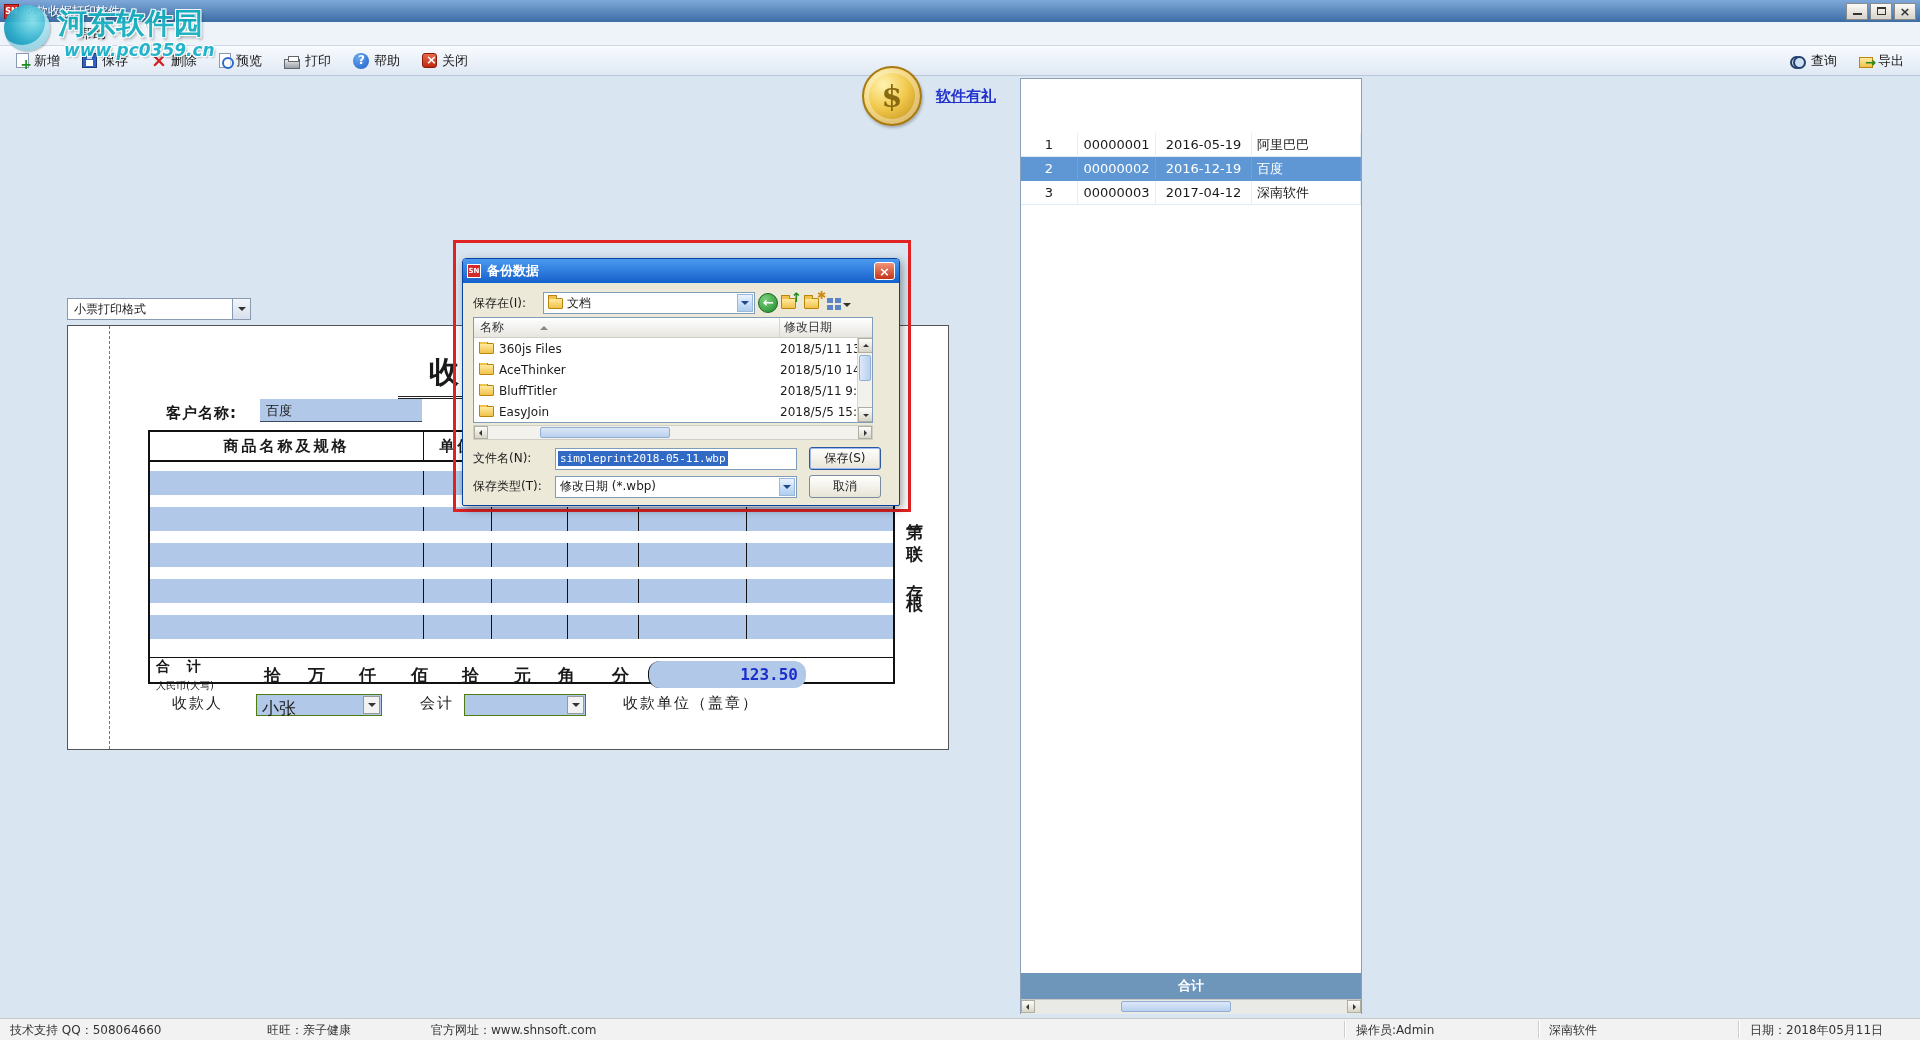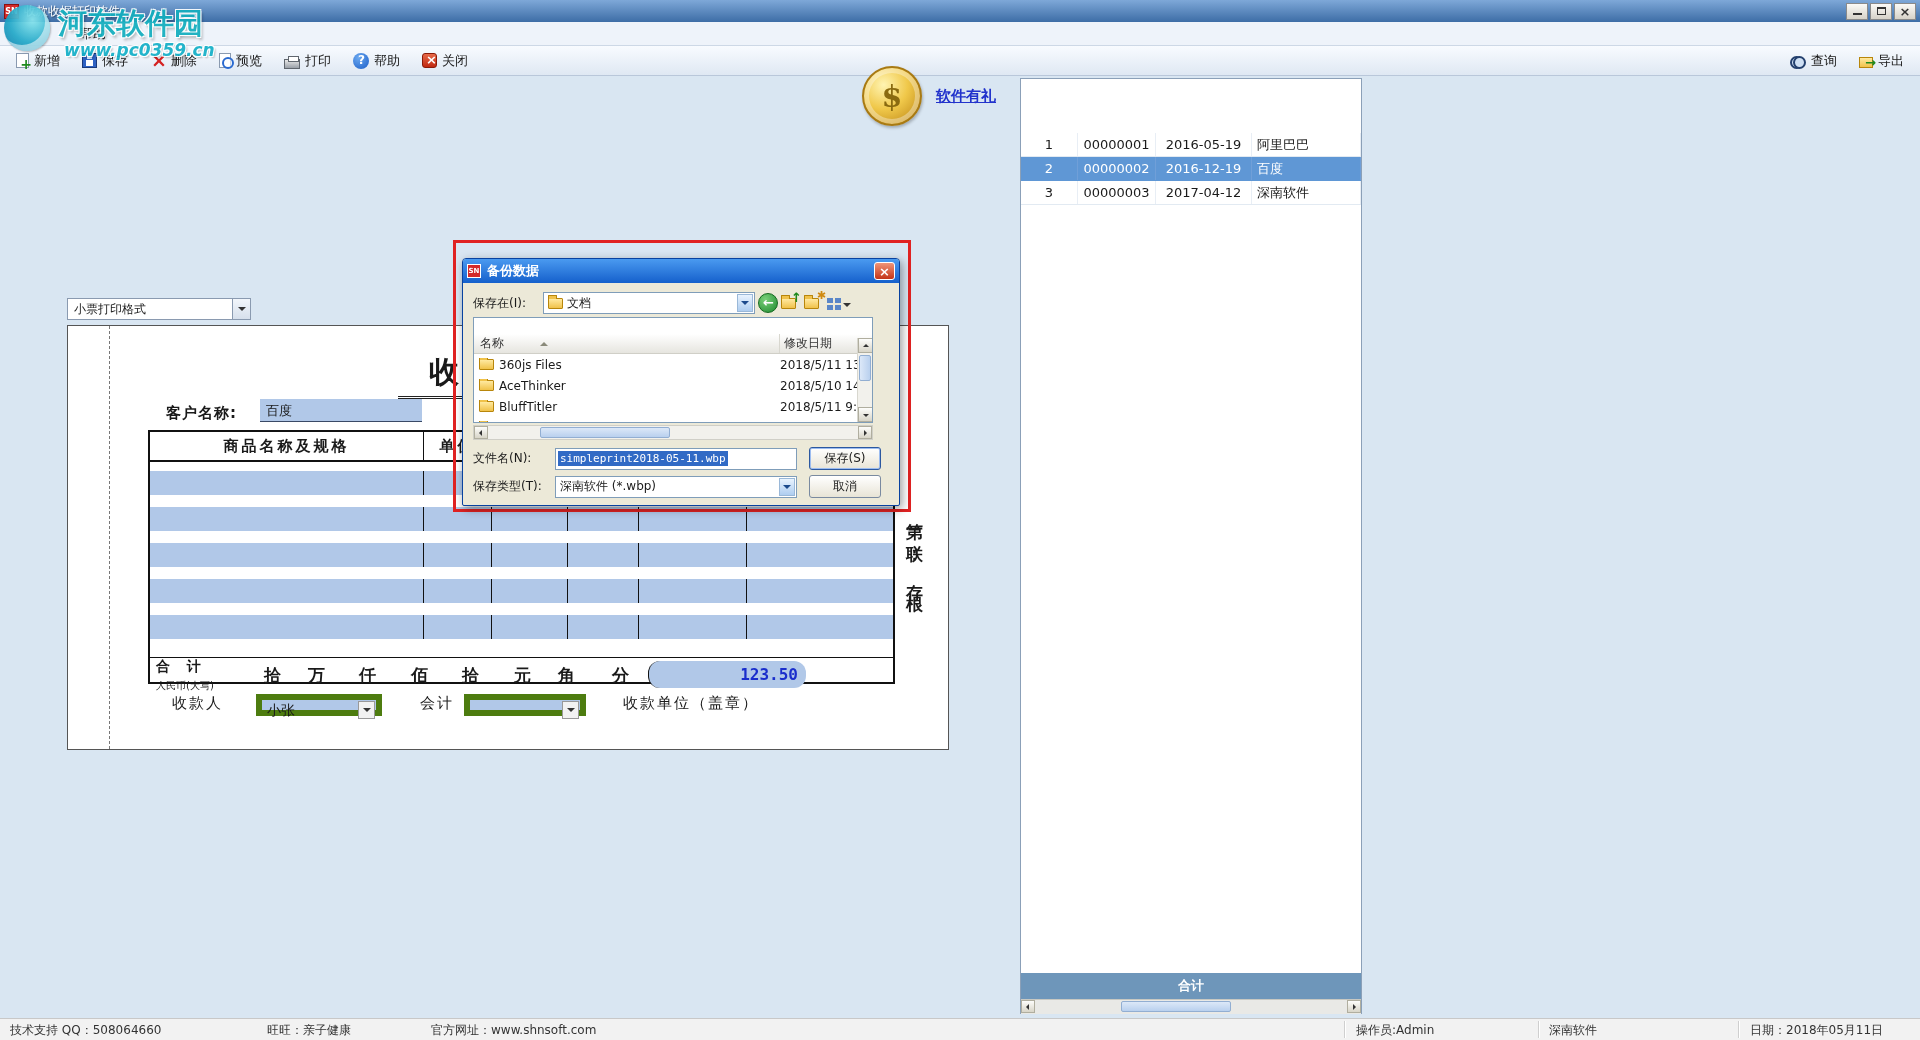--- a/index.html
+++ b/index.html
@@ -85,21 +85,21 @@
   .rt-cell{height:24px;background:#b1c8e8;border-left:1px solid #111;}
   .rt-cell:first-child{border-left:none;}
   .rt-total{position:relative;height:34px;border-top:1px solid #111;font-size:15px;}
   .total-label{position:absolute;left:6px;top:1px;width:108px;line-height:1;}
   .total-label .l1{font-size:14px;font-weight:bold;letter-spacing:6px;display:block;}
   .total-label .l2{font-size:10px;display:block;margin-top:8px;}
   .digit{position:absolute;top:6px;font-size:17px;font-weight:bold;}
   .amount-box{position:absolute;left:498px;top:3px;width:158px;height:27px;background:#b1c8e8;display:flex;align-items:center;justify-content:flex-end;padding-right:8px;font-weight:bold;font-size:16px;color:#1a2ecc;font-family:"DejaVu Sans Mono",monospace;border-left:1px solid #111;border-radius:12px;}
   .payee-row{position:absolute;left:0;top:368px;width:100%;height:26px;font-size:15px;}
   .p-label{position:absolute;font-weight:normal;letter-spacing:2px;white-space:nowrap;}
-  .combo-lite{position:absolute;height:22px;background:#b1c8e8;border:6px solid #4d7c0f;font-size:14px;padding:2px 20px 2px 5px;}
+  .combo-lite{position:absolute;height:22px;background:#b1c8e8;border:1px solid #4d7c0f;font-size:17px;padding:2px 20px 2px 5px;}
   .lite-arrow{position:absolute;right:1px;top:1px;width:17px;height:18px;background:#f2f2f2;border:1px solid #999;display:flex;align-items:center;justify-content:center;}
   .stub{position:absolute;left:836px;top:183px;writing-mode:vertical-rl;font-size:17px;font-weight:bold;letter-spacing:11px;white-space:nowrap;}
 
   
   .highlight-box{position:absolute;left:453px;top:240px;width:458px;height:272px;border:3px solid #e02222;z-index:40;}
   .dialog{position:absolute;left:462px;top:258px;width:438px;height:248px;background:#ece9d8;border:1px solid #0842a0;border-radius:4px 4px 2px 2px;z-index:41;box-shadow:2px 3px 10px rgba(0,0,0,.4);font-size:12px;}
   .dlg-title{height:24px;background:linear-gradient(#4a9af0,#1560cc);border-radius:3px 3px 0 0;display:flex;align-items:center;padding:0 4px;color:#fff;font-weight:bold;font-size:13px;gap:6px;}
   .dlg-icon{width:14px;height:14px;background:#d42a2a;border:1px solid #fff;color:#fff;font-size:7px;font-weight:bold;display:flex;align-items:center;justify-content:center;}
   .dlg-close{margin-left:auto;width:21px;height:18px;background:linear-gradient(#f09578,#c43418);border:1px solid #fff;border-radius:3px;color:#fff;display:flex;align-items:center;justify-content:center;}
   .dlg-close::before{content:"×";font-size:13px;font-weight:bold;line-height:1;}
@@ -117,21 +117,21 @@
   .ni-up::after{content:"↑";position:absolute;right:-1px;top:-3px;color:#1f8a1f;font-weight:bold;font-size:13px;}
   .ni-new{padding-top:5px;}
   .ni-new::after{content:"✱";position:absolute;right:-2px;top:-4px;color:#d08a10;font-size:11px;}
   .ni-view{width:28px;display:flex;align-items:center;gap:2px;padding-top:3px;}
   .ni-view .grid{width:14px;height:13px;background:
      linear-gradient(#5a86c8,#5a86c8) 0 0/6px 5px no-repeat,
      linear-gradient(#5a86c8,#5a86c8) 8px 0/6px 5px no-repeat,
      linear-gradient(#5a86c8,#5a86c8) 0 7px/6px 5px no-repeat,
      linear-gradient(#5a86c8,#5a86c8) 8px 7px/6px 5px no-repeat;}
   .file-list{position:absolute;left:10px;top:58px;width:400px;height:106px;background:#fff;border:1px solid #7f9db9;overflow:hidden;}
-  .fl-header{display:flex;height:20px;background:linear-gradient(#ffffff,#e6e5df);border-bottom:1px solid #d0cfc7;color:#333;margin-top:16px;}
+  .fl-header{display:flex;height:20px;background:linear-gradient(#ffffff,#e6e5df);border-bottom:1px solid #d0cfc7;color:#333;}
   .fl-hname{width:306px;display:flex;align-items:center;padding-left:6px;border-right:1px solid #d8d7cf;gap:36px;}
   .fl-hdate{flex:1;display:flex;align-items:center;padding-left:4px;}
   .sort-tri{width:0;height:0;border:4px solid transparent;border-bottom-color:#8a8a7a;margin-bottom:4px;}
   .fl-row{display:flex;height:21px;align-items:center;}
   .fl-name{width:306px;display:flex;align-items:center;gap:5px;padding-left:5px;overflow:hidden;white-space:nowrap;}
   .fl-date{flex:1;overflow:hidden;white-space:nowrap;}
   .fl-vscroll{position:absolute;right:0;top:20px;bottom:0;width:15px;background:#f2f1ec;border-left:1px solid #d8d7cf;}
   .sb-btn{position:absolute;width:15px;height:15px;background:linear-gradient(#fdfdfb,#d8d5c8);border:1px solid #b0ae9f;display:flex;align-items:center;justify-content:center;}
   .sb-btn .tri{border-width:3px;}
   .vthumb{position:absolute;left:1px;right:1px;top:17px;height:26px;background:linear-gradient(90deg,#dce8f8,#b9d0ee);border:1px solid #92aed2;border-radius:2px;}
@@ -426,21 +426,21 @@
       <span class="dlg-label">文件名(N):</span>
       <span class="xp-input">
         <span class="sel-text">simpleprint2018-05-11.wbp</span>
       </span>
       <span class="xp-btn default" style="margin-left:12px">保存(S)</span>
     </div>
 
     <div class="dlg-row" style="top:216px;right:10px;height:23px;">
       <span class="dlg-label">保存类型(T):</span>
       <span class="xp-combo" style="width:242px">
-        <span>深南软件 (*.wbp)</span>
+        <span>修改日期 (*.wbp)</span>
         <span class="xp-arrow">
             <span class="tri tri-d"></span>
           </span>
       </span>
       <span class="xp-btn" style="margin-left:12px">取消</span>
     </div>
   </div>
 
   <div class="records">
     <div class="rec-row" style="top:54px">

